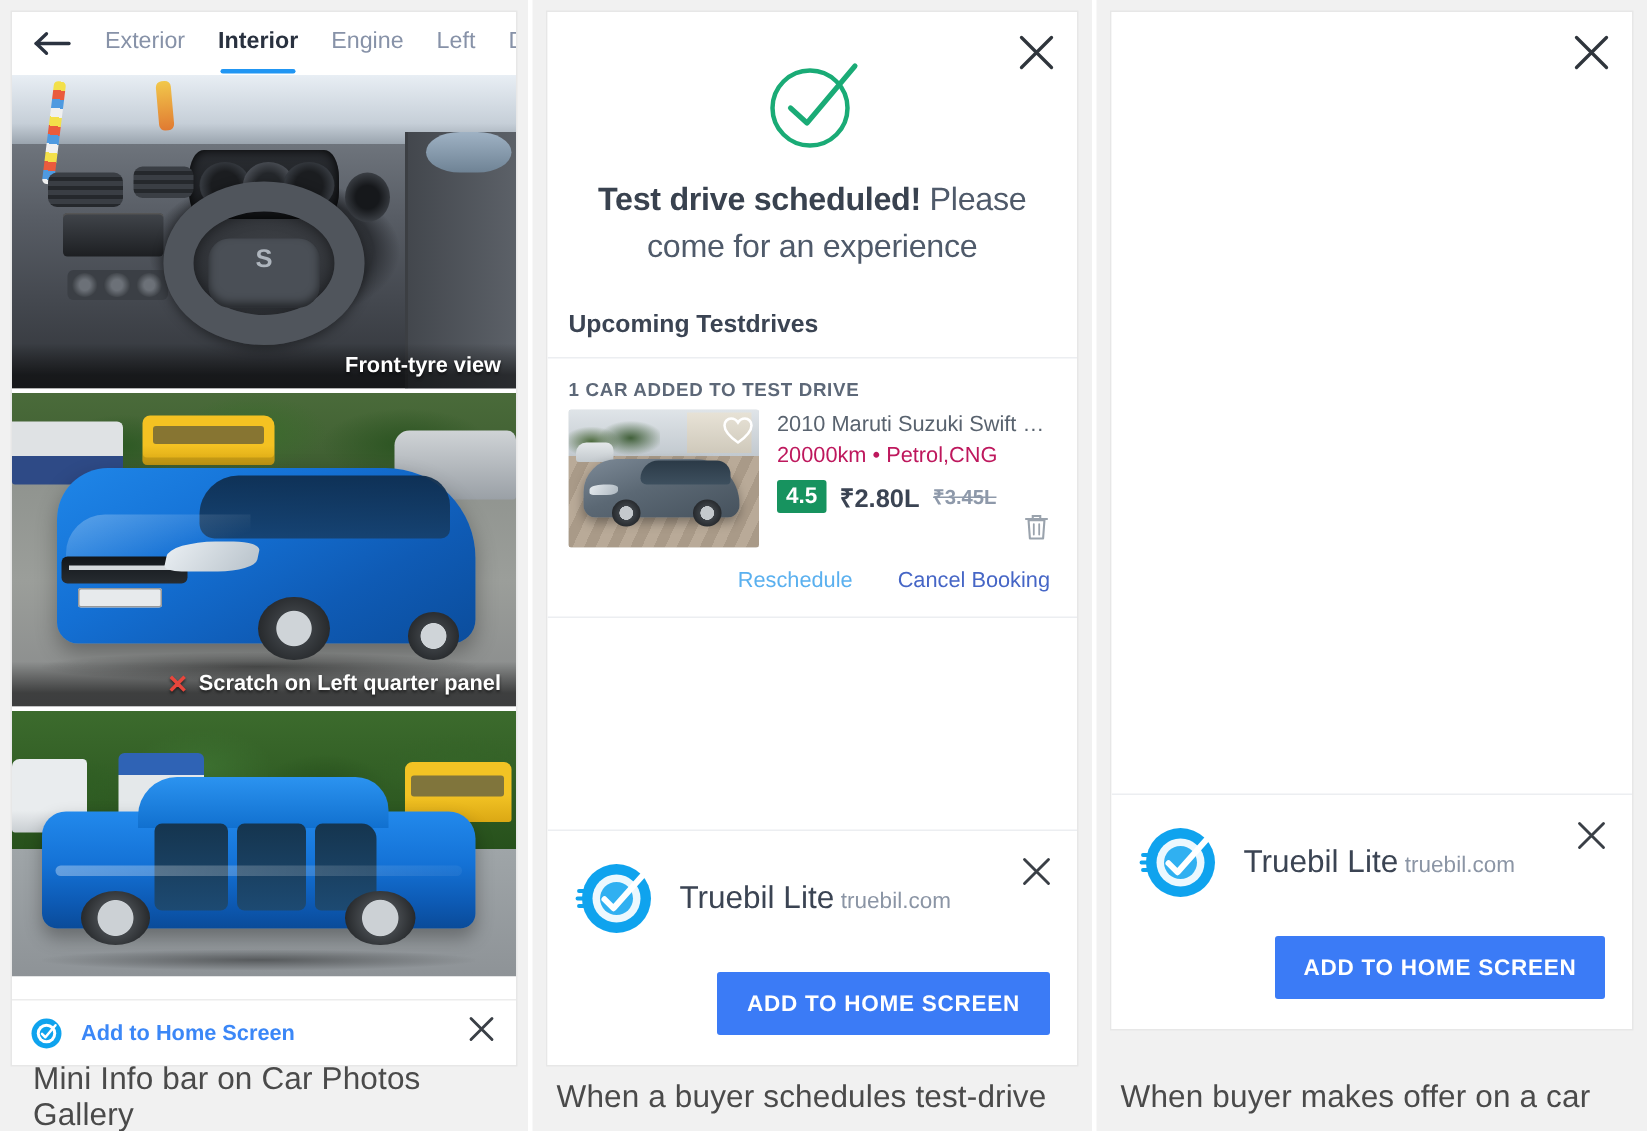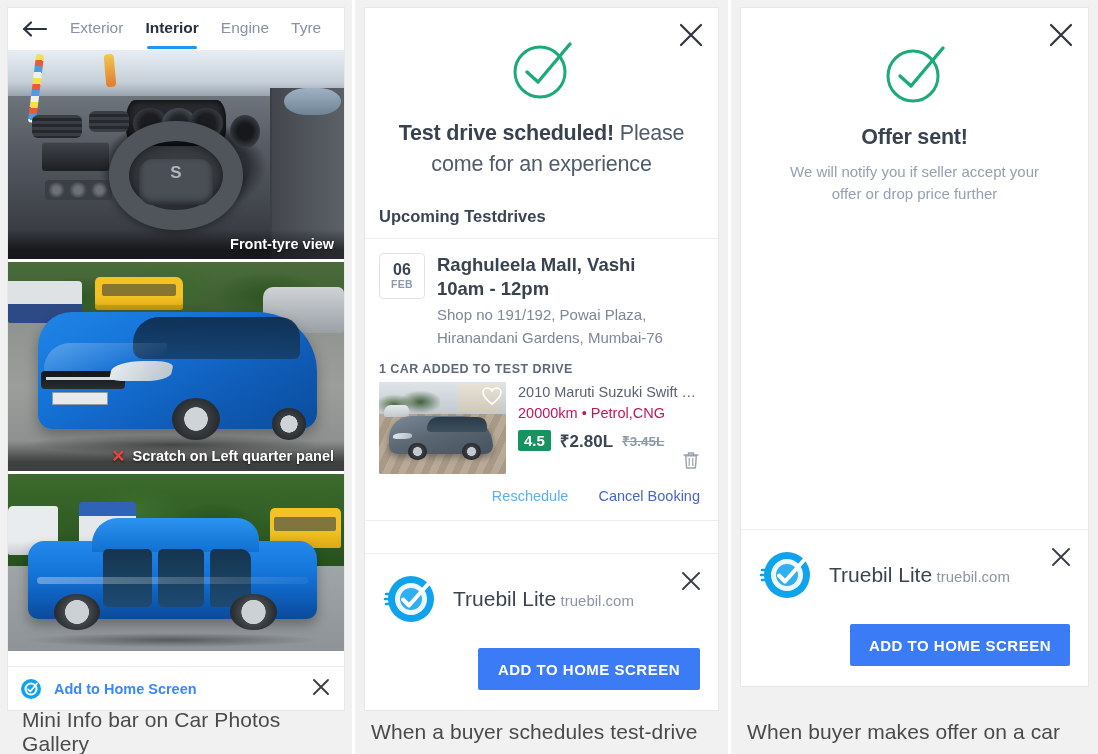--- a/index.html
+++ b/index.html
@@ -507,21 +507,21 @@
       <div class="nav">
         <div class="back-arrow">
           <svg width="26" height="20" viewBox="0 0 26 20" aria-hidden="true">
             <path d="M2 10 H24" stroke="#2b3340" stroke-width="2.2" stroke-linecap="round"></path>
             <path d="M9 3.5 L2.2 10 L9 16.5" stroke="#2b3340" stroke-width="2.2" fill="none" stroke-linecap="round" stroke-linejoin="round"></path>
           </svg>
         </div>
         <div class="nav-tab">Exterior</div>
         <div class="nav-tab active">Interior</div>
         <div class="nav-tab">Engine</div>
-        <div class="nav-tab">Tyre</div>
+        <div class="nav-tab">Left</div>
         <div class="nav-tab">Der</div>
       </div>
 
       <div class="gallery">
 
         <div class="photo photo--1">
           <div class="ph ph-interior">
             <div class="dash-sky"></div>
             <div class="lanyard"></div>
             <div class="hanging"></div>
@@ -632,32 +632,20 @@
             <svg width="70" height="70" viewBox="0 0 70 70" aria-hidden="true">
               <circle cx="33" cy="38" r="25" fill="none" stroke="#1aab76" stroke-width="3"></circle>
               <path d="M20 38 L31 48 L63 10" fill="none" stroke="#1aab76" stroke-width="3.4" stroke-linecap="round" stroke-linejoin="round"></path>
             </svg>
           </div>
           <div class="succ-title"><b>Test drive scheduled!</b><span> Please come for an experience</span></div>
         </div>
 
         <div class="section-title">Upcoming Testdrives</div>
 
-        <div class="booking">
-          <div class="date-chip">
-            <span class="d">06</span>
-            <span class="m">FEB</span>
-          </div>
-          <div class="booking-info">
-            <div class="venue">Raghuleela Mall, Vashi</div>
-            <div class="time">10am - 12pm</div>
-            <div class="addr">Shop no 191/192, Powai Plaza,</div>
-            <div class="addr">Hiranandani Gardens, Mumbai-76</div>
-          </div>
-        </div>
 
         <div class="cars-label">1 CAR ADDED TO TEST DRIVE</div>
 
         <div class="car-row">
           <div class="car-thumb">
             <div class="ph ph-thumb">
               <div class="thumb-sky"></div>
               <div class="thumb-bldg"></div>
               <div class="thumb-trees"></div>
               <div class="thumb-ground"></div>
@@ -732,31 +720,20 @@
   <div class="panel panel--c">
     <div class="card">
       <div class="sheet">
 
         <div class="close-x" style="right:14px; top:14px;">
           <svg width="26" height="26" viewBox="0 0 26 26" aria-hidden="true">
             <path d="M3 3 L23 23 M23 3 L3 23" stroke="#2f353c" stroke-width="2.2" stroke-linecap="round"></path>
           </svg>
         </div>
 
-        <div class="success-head" style="padding-top:30px;">
-          <div class="tick">
-            <svg width="70" height="70" viewBox="0 0 70 70" aria-hidden="true">
-              <circle cx="33" cy="38" r="25" fill="none" stroke="#1aab76" stroke-width="3"></circle>
-              <path d="M20 38 L31 48 L63 10" fill="none" stroke="#1aab76" stroke-width="3.4" stroke-linecap="round" stroke-linejoin="round"></path>
-            </svg>
-          </div>
-          <div class="succ-title"><b>Offer sent!</b></div>
-          <div class="succ-sub">We will notify you if seller accept your</div>
-          <div class="succ-sub" style="margin-top:0;">offer or drop price further</div>
-        </div>
 
         <div class="promo">
           <div class="promo-close">
             <svg width="22" height="22" viewBox="0 0 22 22" aria-hidden="true">
               <path d="M3 3 L19 19 M19 3 L3 19" stroke="#3a3f46" stroke-width="1.9" stroke-linecap="round"></path>
             </svg>
           </div>
           <div class="promo-head">
             <span class="tb-logo">
               <svg width="54" height="54" viewBox="0 0 54 54" aria-hidden="true">

